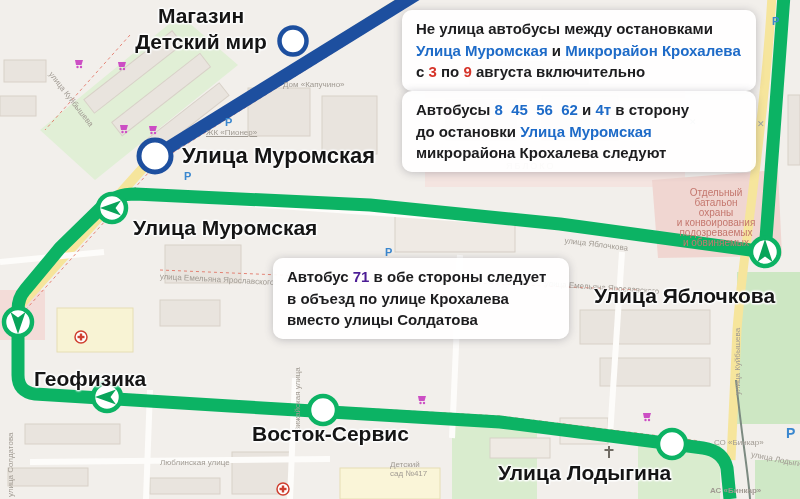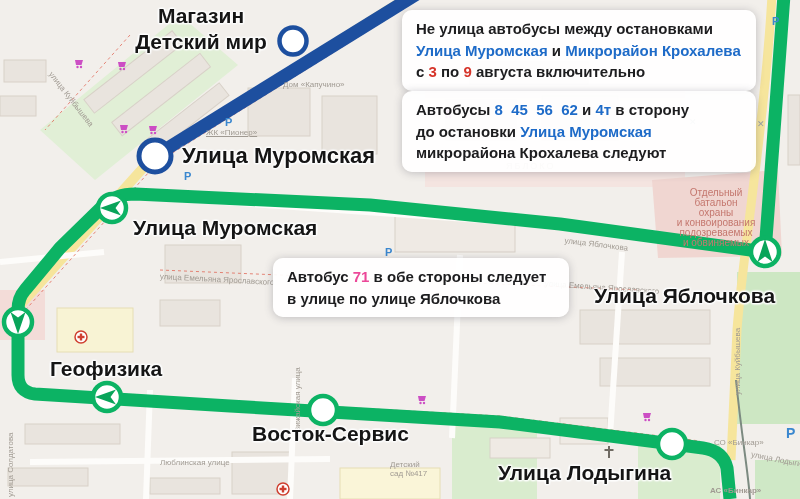--- a/index.html
+++ b/index.html
@@ -12,21 +12,21 @@
   .battalion{color:#c4776e;width:96px;text-align:center;white-space:pre-line;font-size:10px;line-height:10px;}
   .yabloko{color:#b9b0a5;letter-spacing:2px;font-size:9px;}
   .stoplabel{position:absolute;font-weight:700;color:#151515;font-size:21px;line-height:26px;white-space:nowrap;
              text-shadow:0 0 3px #fff,0 0 3px #fff,1px 1px 2px #fff,-1px -1px 2px #fff,1px -1px 2px #fff,-1px 1px 2px #fff;}
   .stoplabel.center{text-align:center;white-space:normal;}
   .notice{position:absolute;background:rgba(255,255,255,.94);border-radius:10px;padding:8px 14px;
           font-weight:700;font-size:15px;line-height:21.5px;color:#1d1d1f;
           box-shadow:0 1px 9px rgba(70,70,85,.3);white-space:nowrap;}
   .blue{color:#1e6bc8;}
   .red{color:#d6342a;}
-  .grn{color:#ec4899;}
+  .grn{color:#4c1d95;}
   .numspace{white-space:pre;}
   .pico{position:absolute;color:#3a87cf;font-weight:700;font-size:11px;line-height:11px;}
   .pico.big{font-size:14px;}
   .xmark{position:absolute;color:#9aa0a6;font-size:9px;line-height:9px;}
 </style>
 </head>
 <body>
 
 <div id="stage">
 
@@ -205,34 +205,35 @@
   <div class="xmark" style="left:689px;top:118px;">✕</div>
   <div class="xmark" style="left:757px;top:120px;">✕</div>
 
   <div class="stoplabel center" style="left:122px;top:3px;width:158px;">
     <div>Магазин</div>
     <div>Детский мир</div>
   </div>
   <div class="stoplabel" style="left:182px;top:143px;font-size:22px;">Улица Муромская</div>
   <div class="stoplabel" style="left:133px;top:215px;">Улица Муромская</div>
   <div class="stoplabel" style="left:594px;top:283px;">Улица Яблочкова</div>
-  <div class="stoplabel" style="left:34px;top:356px;margin-left:16px;">Геофизика</div>
+  <div class="stoplabel" style="left:34px;top:366px;">Геофизика</div>
   <div class="stoplabel" style="left:252px;top:421px;">Восток-Сервис</div>
   <div class="stoplabel" style="left:498px;top:460px;">Улица Лодыгина</div>
 
   <div class="notice" style="left:402px;top:10px;width:326px;">
     <div><span>Не улица автобусы между остановками</span></div>
     <div><span class="blue">Улица Муромская</span><span> и </span><span class="blue">Микрорайон Крохалева</span></div>
     <div><span>с </span><span class="red">3</span><span> по </span><span class="red">9</span><span> августа включительно</span></div>
   </div>
 
   <div class="notice" style="left:402px;top:91px;width:326px;">
     <div><span>Автобусы  </span><span class="blue numspace">8  45  56  62</span><span> и </span><span class="blue">4т</span><span> в сторону</span></div>
     <div><span>до остановки </span><span class="blue">Улица Муромская</span></div>
     <div><span>микрорайона Крохалева следуют</span></div>
   </div>
 
   <div class="notice" style="left:273px;top:258px;width:268px;">
     <div><span>Автобус  </span><span class="grn">71</span><span> в обе стороны следует</span></div>
-    <div><span>в улице по улице Яблочкова</span></div>
+    <div><span>в объезд по улице Крохалева</span></div>
+    <div><span>вместо улицы Солдатова</span></div>
   </div>
 
 </div>
 
 </body></html>

